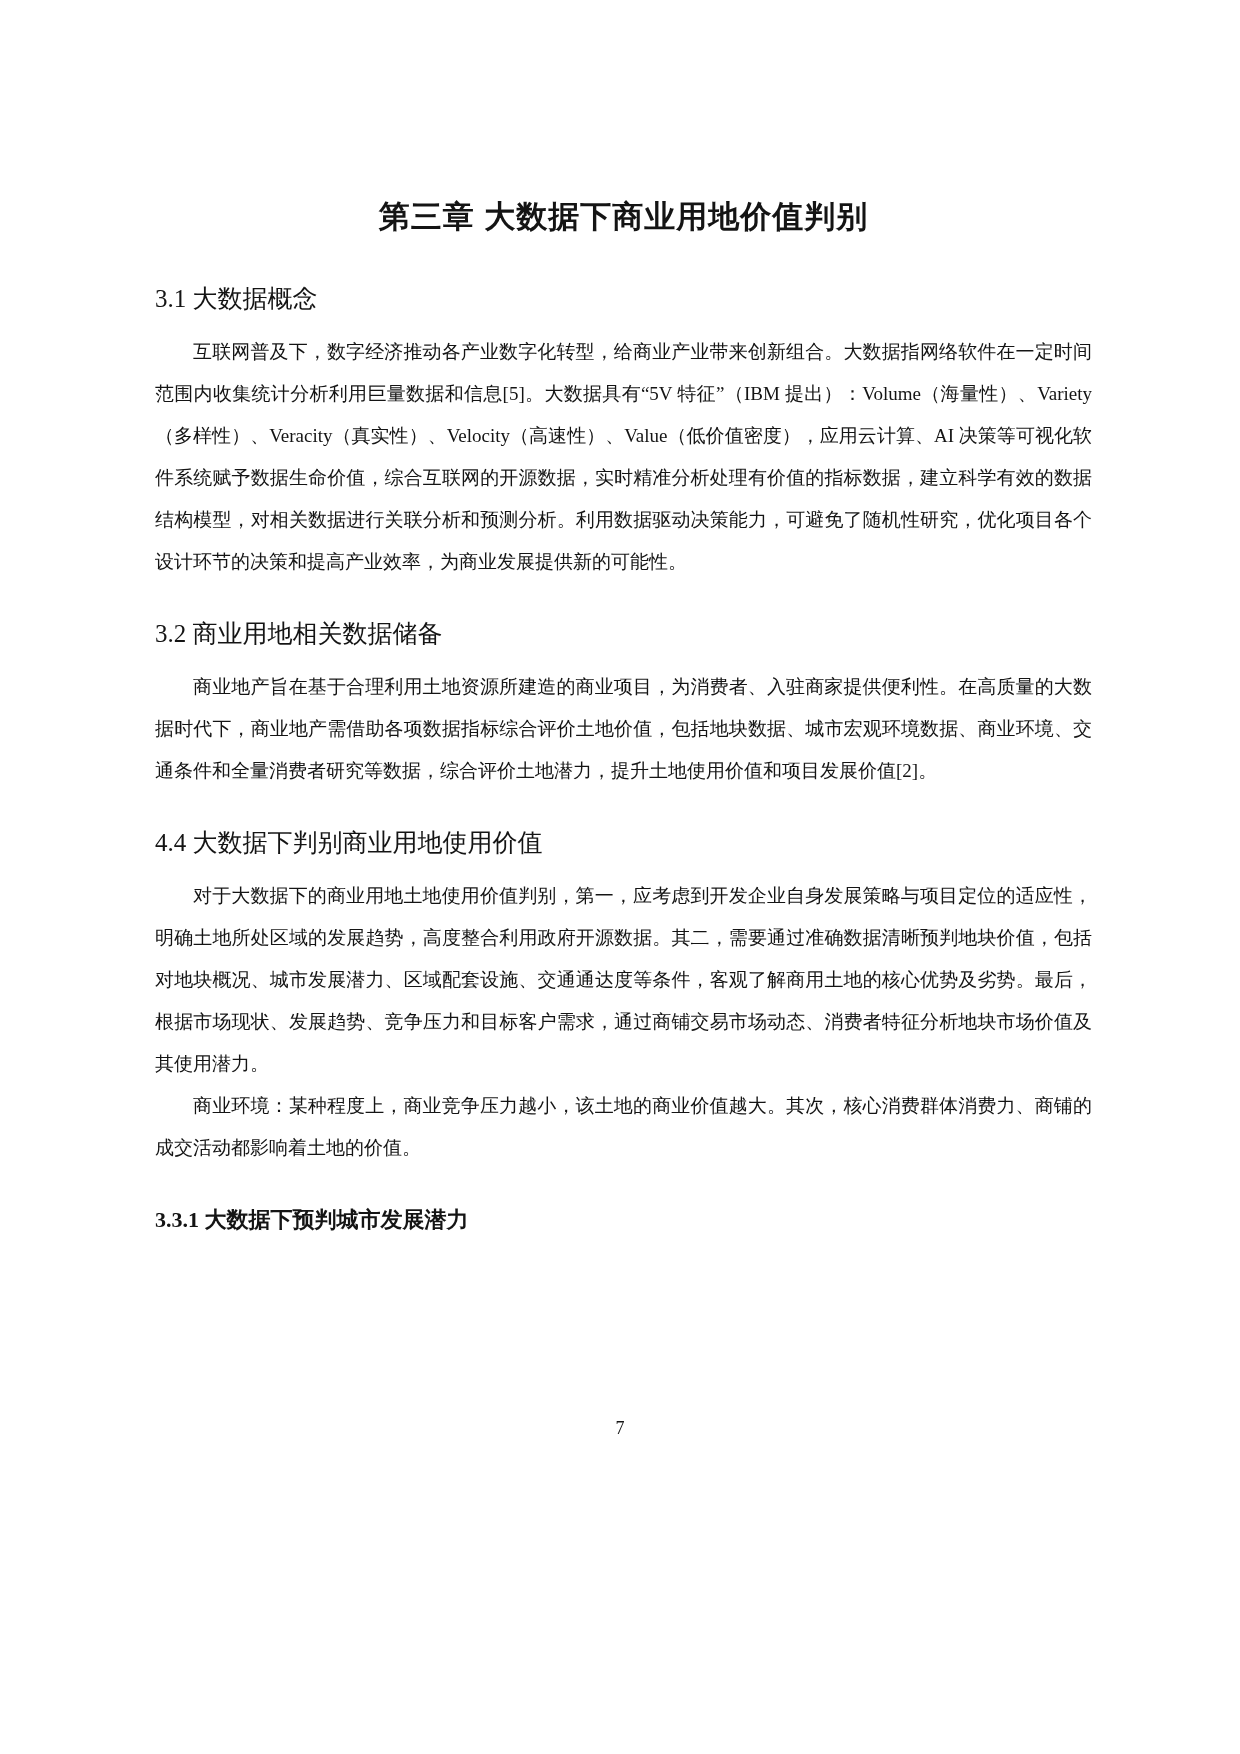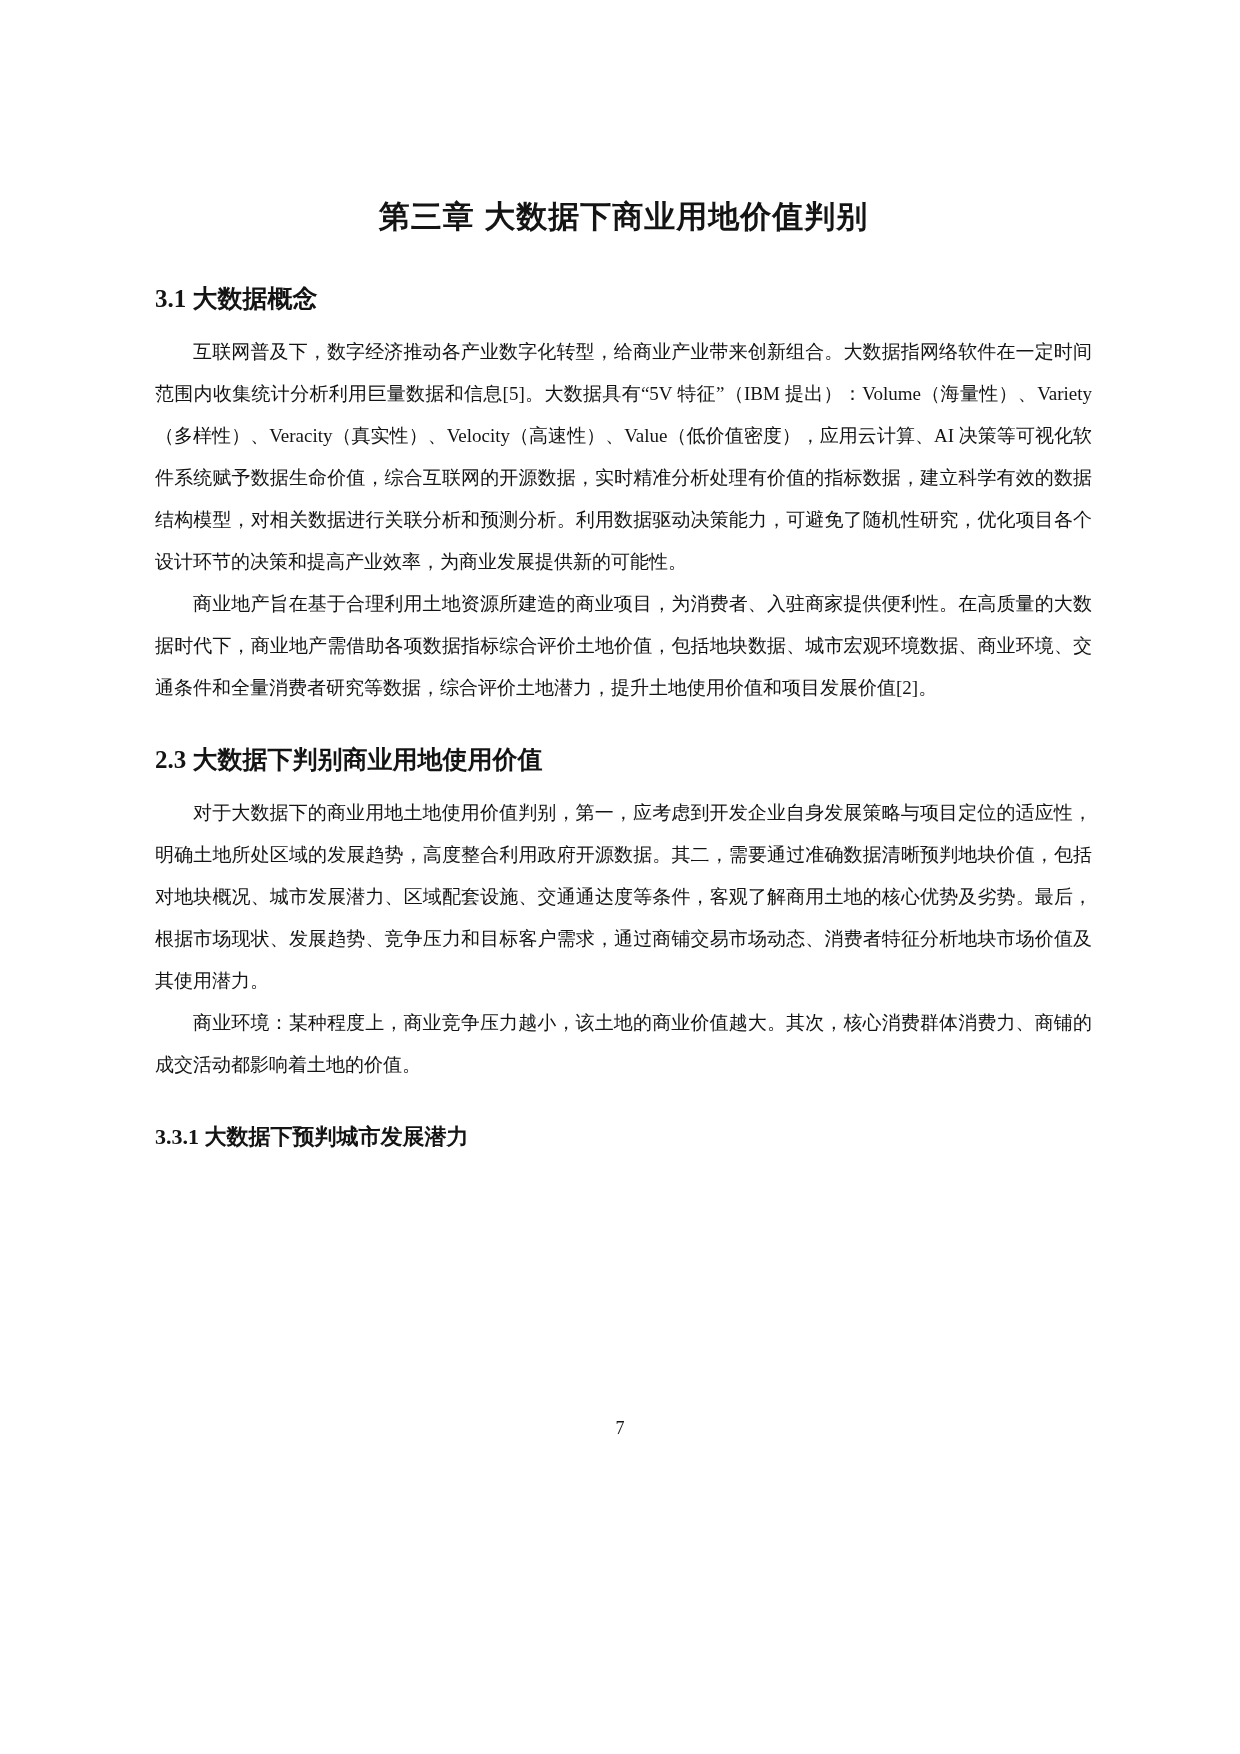--- a/index.html
+++ b/index.html
@@ -26,21 +26,21 @@
   .doc-title {
     text-align: center;
     font-size: 31px;
     font-weight: bold;
     letter-spacing: 1px;
     margin: 0 0 44px 0;
     font-family: "Liberation Sans", "DejaVu Sans", sans-serif;
   }
   .section-heading {
     font-size: 25px;
-    font-weight: bold;
+    font-weight: normal;
     margin: 34px 0 16px 0;
   }
   .sub-heading {
     font-size: 22px;
     font-weight: bold;
     margin: 36px 0 2px 0;
   }
   .para {
     font-size: 19px;
     line-height: 42px;
@@ -62,23 +62,24 @@
 <body>
 
 <div class="sheet">
   <div class="content">
 
     <h1 class="doc-title">第三章  大数据下商业用地价值判别</h1>
 
     <h2 class="section-heading">3.1 大数据概念</h2>
     <p class="para">互联网普及下，数字经济推动各产业数字化转型，给商业产业带来创新组合。大数据指网络软件在一定时间范围内收集统计分析利用巨量数据和信息[5]。大数据具有“5V 特征”（IBM 提出）：Volume（海量性）、Variety（多样性）、Veracity（真实性）、Velocity（高速性）、Value（低价值密度），应用云计算、AI 决策等可视化软件系统赋予数据生命价值，综合互联网的开源数据，实时精准分析处理有价值的指标数据，建立科学有效的数据结构模型，对相关数据进行关联分析和预测分析。利用数据驱动决策能力，可避免了随机性研究，优化项目各个设计环节的决策和提高产业效率，为商业发展提供新的可能性。</p>
 
+    <h2 class="section-heading">3.2 商业用地相关数据储备</h2>
     <p class="para">商业地产旨在基于合理利用土地资源所建造的商业项目，为消费者、入驻商家提供便利性。在高质量的大数据时代下，商业地产需借助各项数据指标综合评价土地价值，包括地块数据、城市宏观环境数据、商业环境、交通条件和全量消费者研究等数据，综合评价土地潜力，提升土地使用价值和项目发展价值[2]。</p>
 
-    <h2 class="section-heading">2.3 大数据下判别商业用地使用价值</h2>
+    <h2 class="section-heading">4.4 大数据下判别商业用地使用价值</h2>
     <p class="para">对于大数据下的商业用地土地使用价值判别，第一，应考虑到开发企业自身发展策略与项目定位的适应性，明确土地所处区域的发展趋势，高度整合利用政府开源数据。其二，需要通过准确数据清晰预判地块价值，包括对地块概况、城市发展潜力、区域配套设施、交通通达度等条件，客观了解商用土地的核心优势及劣势。最后，根据市场现状、发展趋势、竞争压力和目标客户需求，通过商铺交易市场动态、消费者特征分析地块市场价值及其使用潜力。</p>
     <p class="para">商业环境：某种程度上，商业竞争压力越小，该土地的商业价值越大。其次，核心消费群体消费力、商铺的成交活动都影响着土地的价值。</p>
 
     <h3 class="sub-heading">3.3.1 大数据下预判城市发展潜力</h3>
 
   </div>
 
   <div class="page-number">7</div>
 </div>
 

